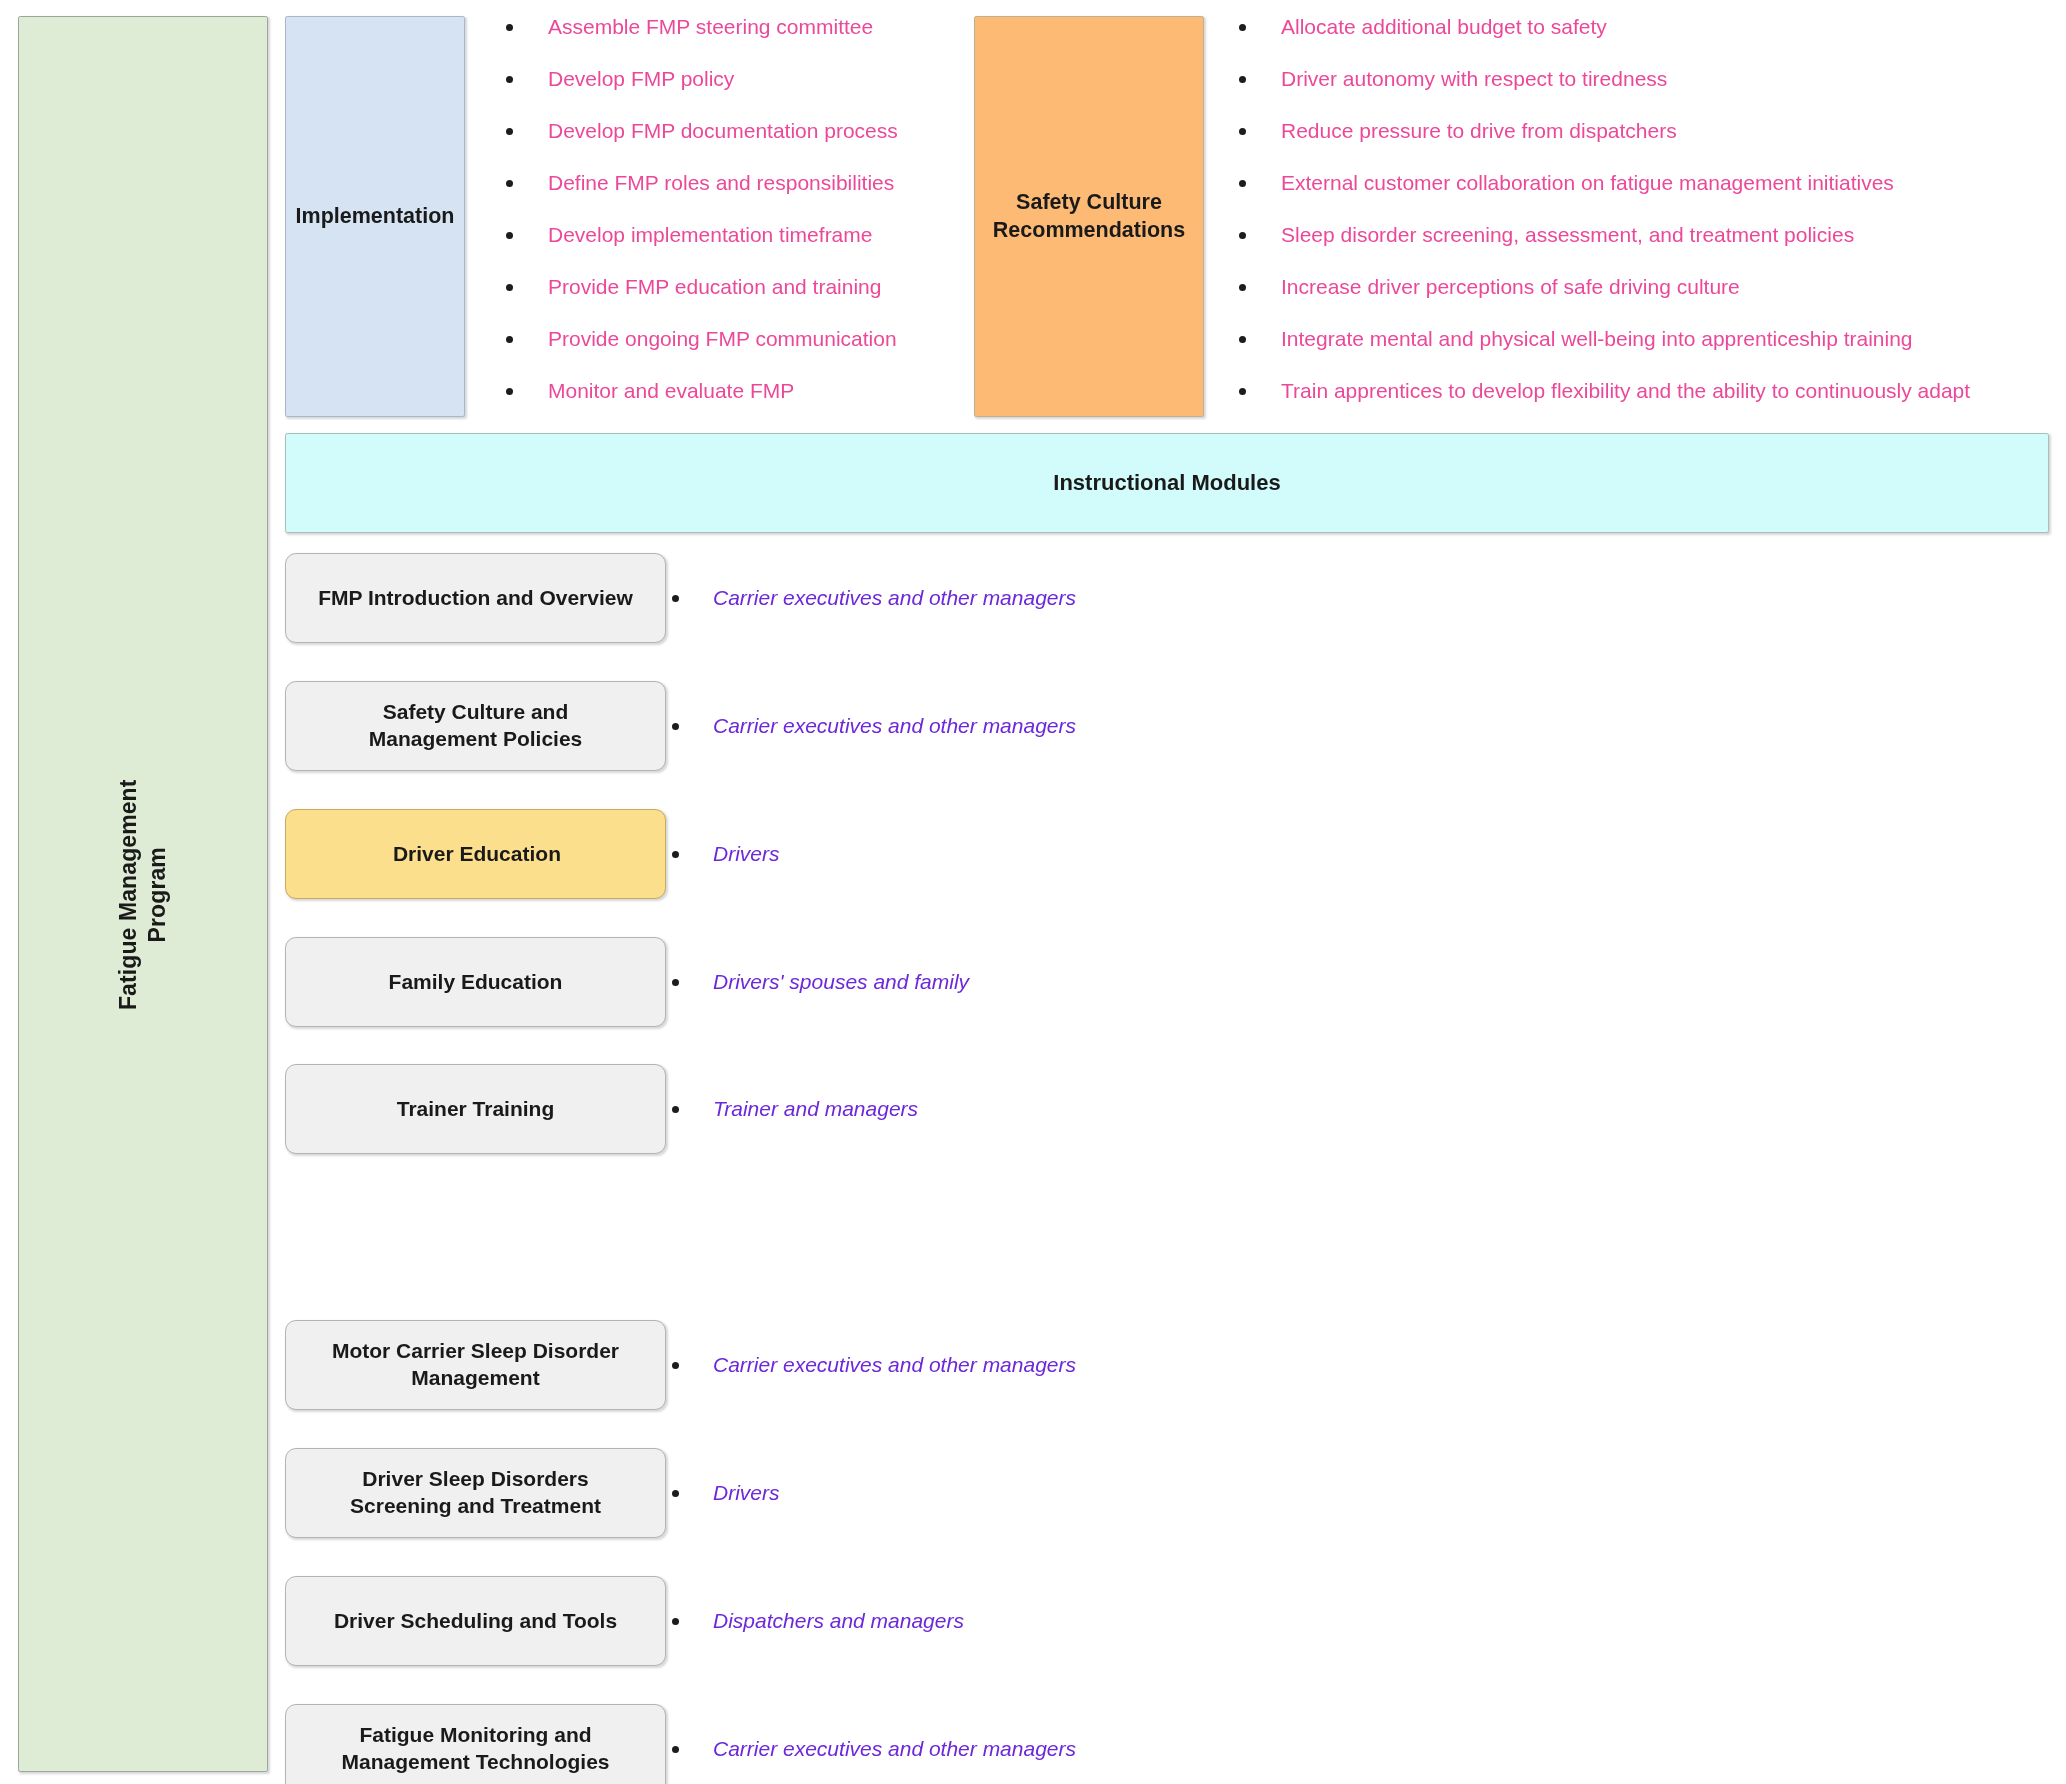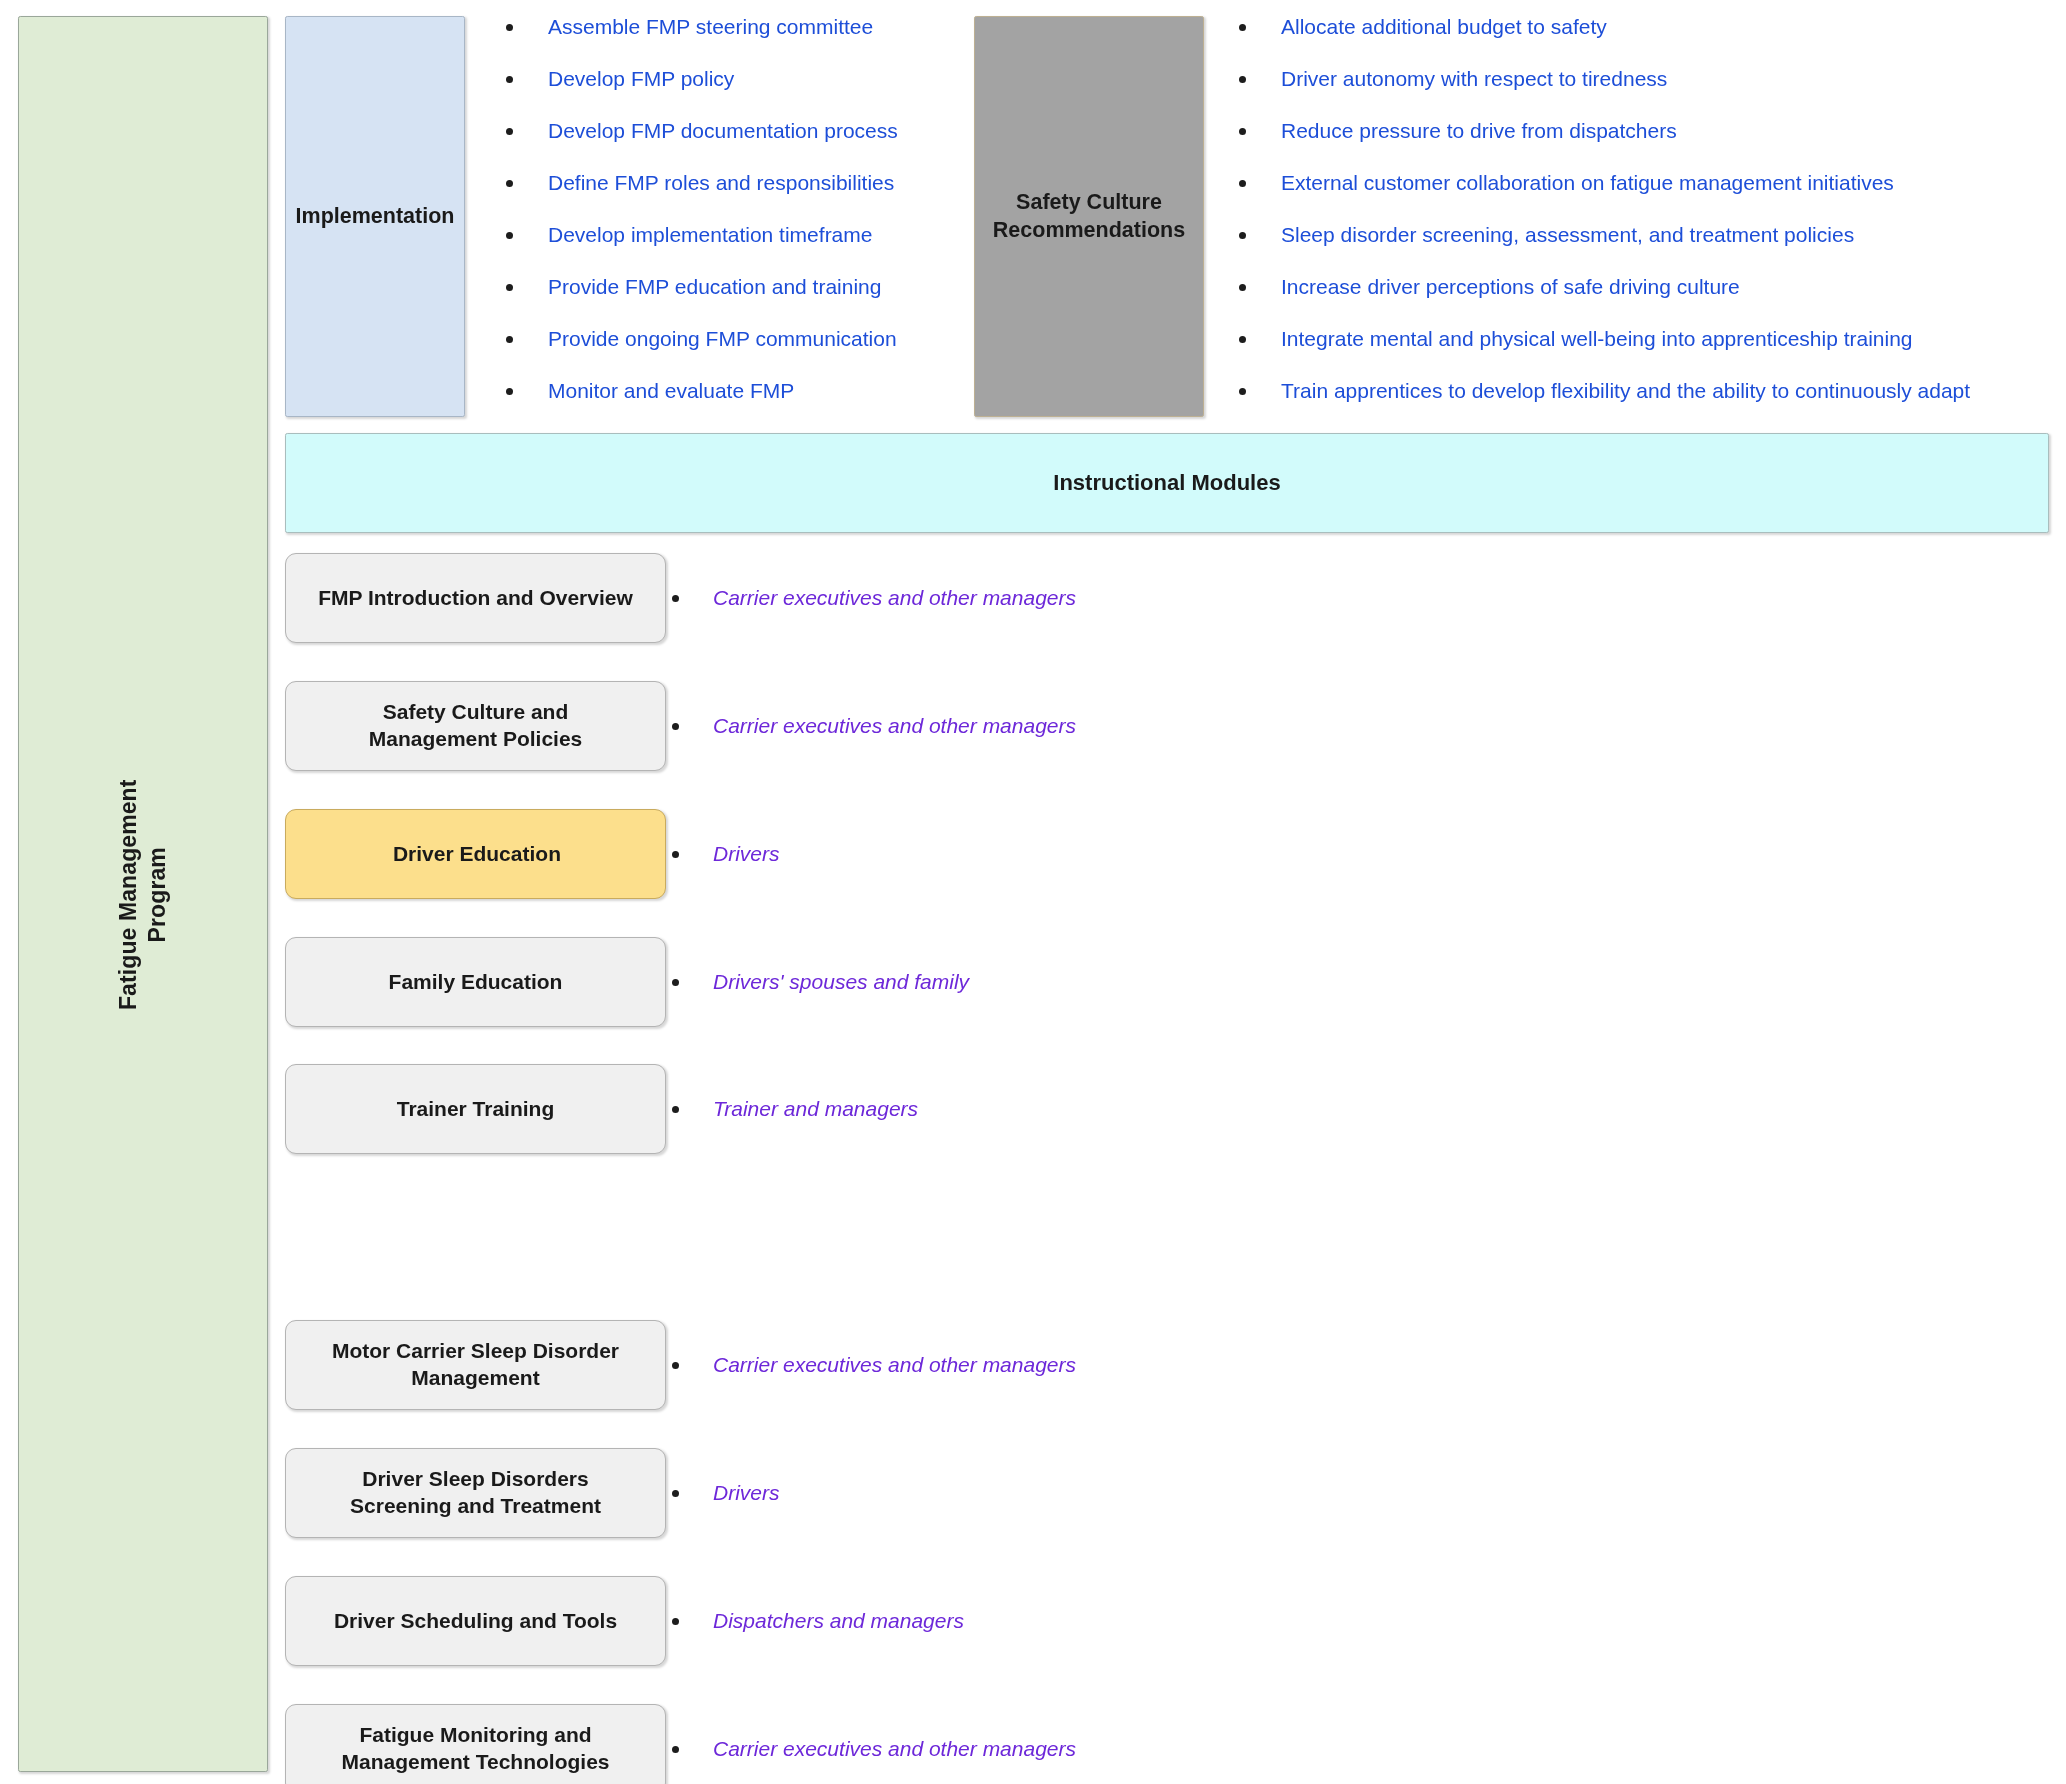--- a/index.html
+++ b/index.html
@@ -61,21 +61,21 @@
     font-weight: bold;
     font-size: 21.5px;
   }
 
   
   #safety-culture-box {
     left: 974px;
     top: 16.3px;
     width: 230px;
     height: 401px;
-    background: #a3a3a3;
+    background: #fdba74;
     border-color: #bdb093;
     font-weight: bold;
     font-size: 21.5px;
     line-height: 1.3;
   }
   #safety-culture-box .twoline { white-space: pre-line; }
 
   
   #instructional-modules-banner {
     left: 285px;
@@ -91,21 +91,21 @@
   
   .bullet-list {
     position: absolute;
     list-style: none;
     margin: 0;
     padding: 0;
   }
   .bullet-list li {
     position: relative;
     font-size: 21px;
-    color: #1d4ed8;
+    color: #ec4899;
     white-space: nowrap;
     height: 52px;
     line-height: 52px;
     text-decoration: underline;
   }
   .bullet-list li .dot {
     position: absolute;
     left: 0;
     top: 50%;
     width: 7px;

